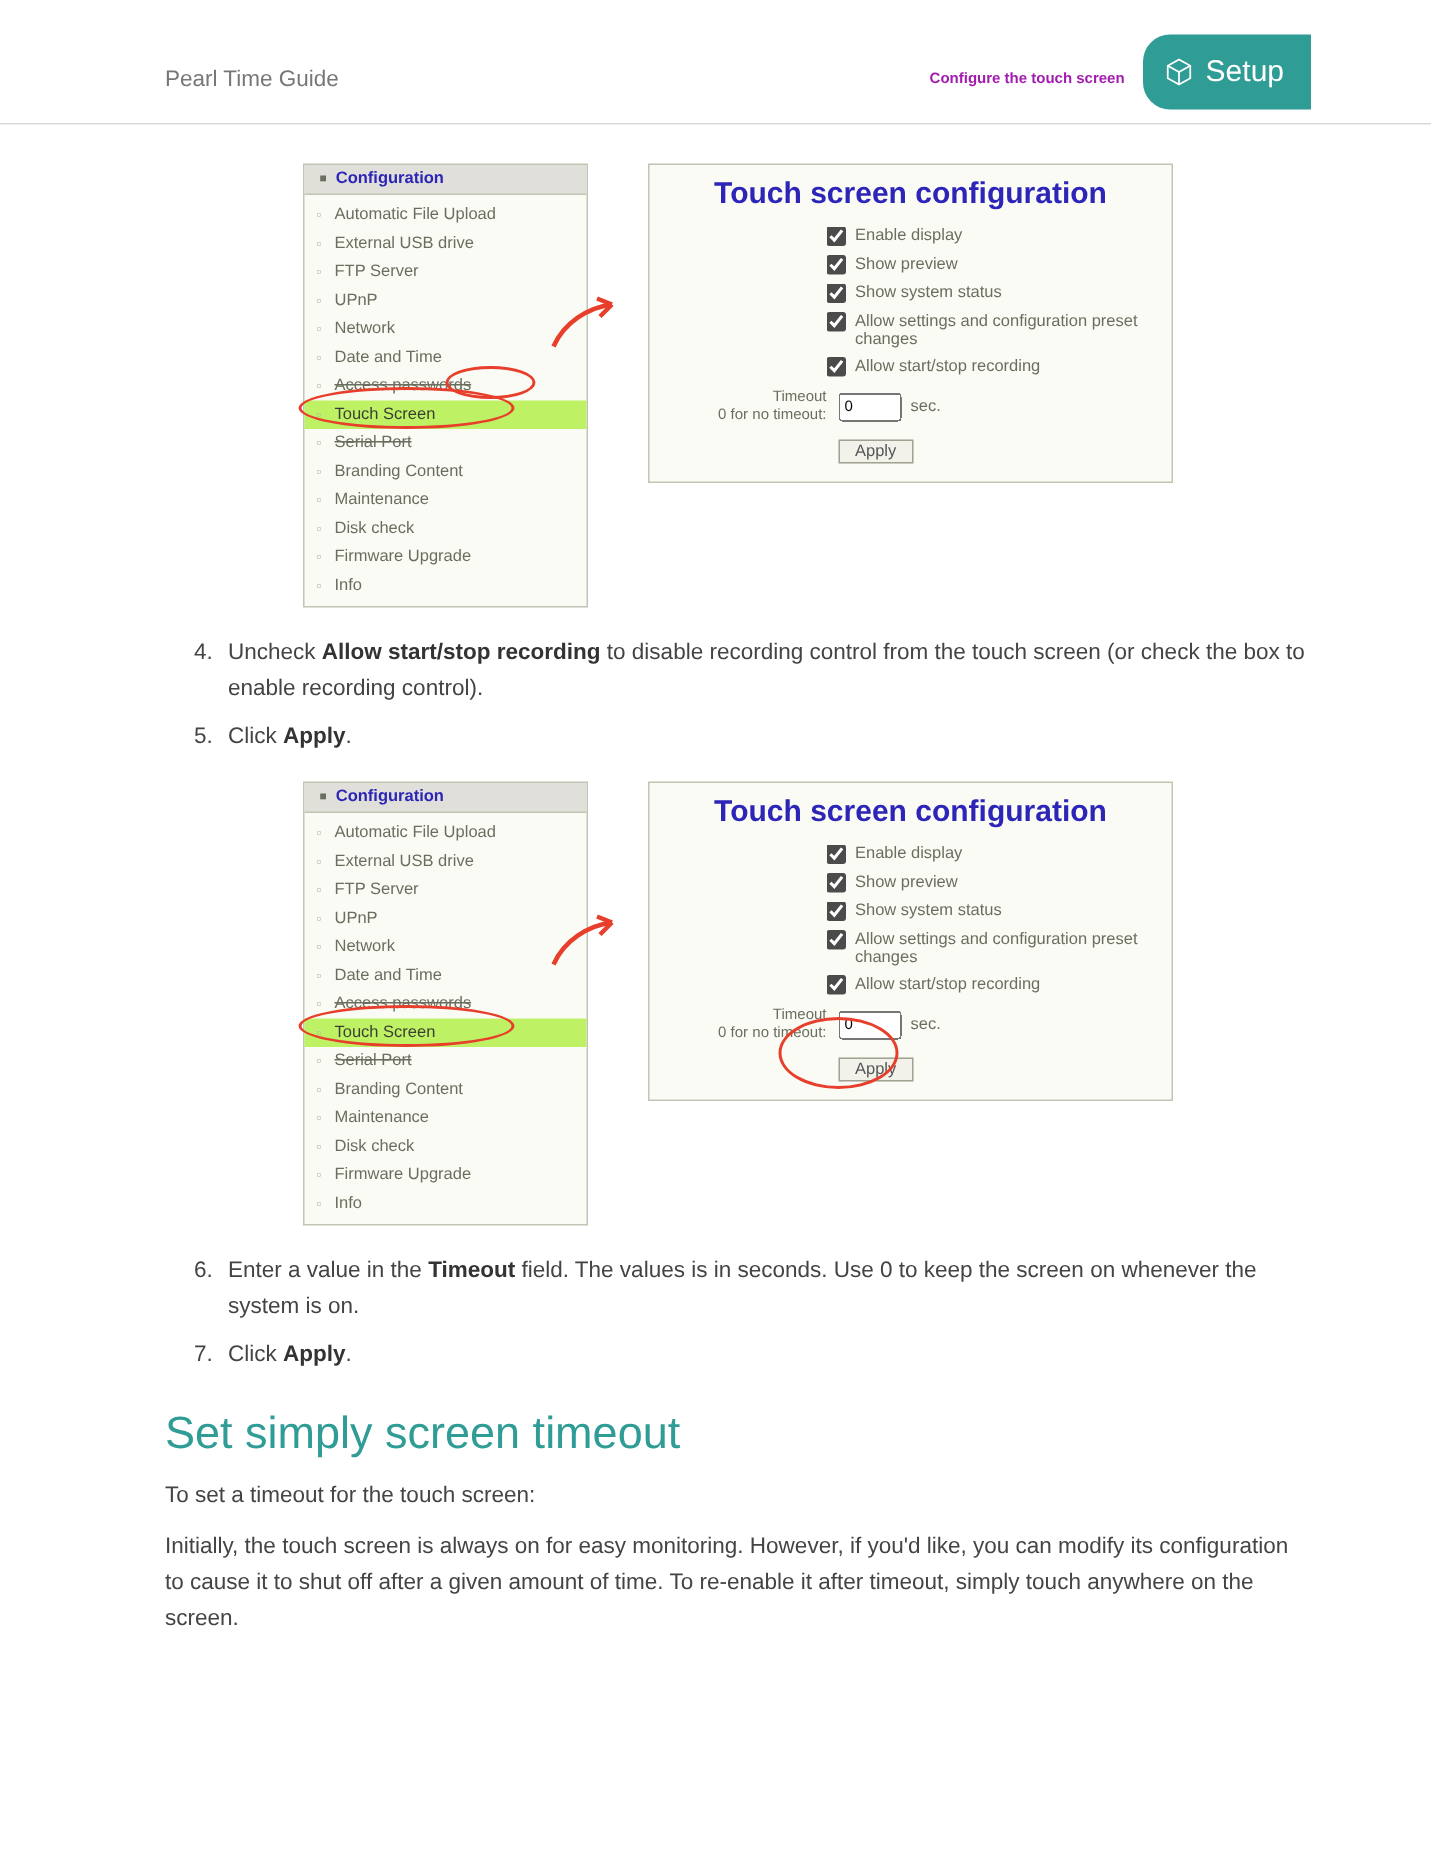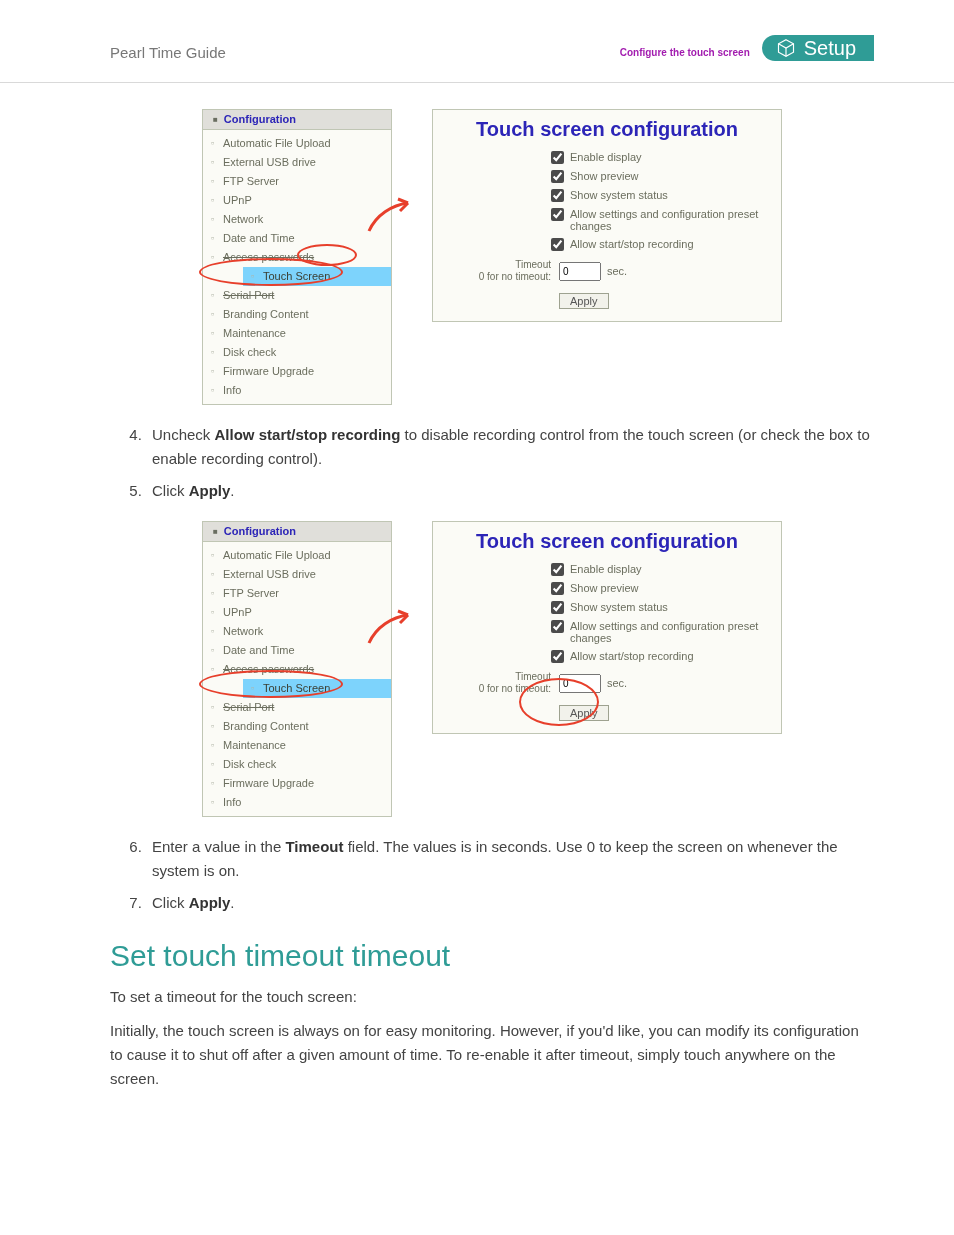--- a/index.html
+++ b/index.html
@@ -34,21 +34,21 @@
     color: #a21caf;
     font-size: 10px;
     font-weight: 700;
     margin-right: 12px;
   }
   .setup-tab {
     background: #2f9c96;
     color: #fff;
     border-top-left-radius: 18px;
     border-bottom-left-radius: 18px;
-    height: 26px;
+    height: 50px;
     padding: 0 18px 0 14px;
     display: flex;
     align-items: center;
     font-size: 20px;
     font-weight: 300;
     position: relative;
     top: -4px;
   }
   .setup-tab svg {
     width: 20px;
@@ -104,23 +104,22 @@
   }
   .sidebar li::before {
     content: "▫";
     position: absolute;
     left: 8px;
     top: 2px;
     color: #b0b4a6;
     font-size: 9px;
   }
   .sidebar li.highlight {
-    background: #7dd3fc;
+    background: #bef264;
     color: #3b3f33;
-    margin-left: 40px;
   }
   .sidebar li .strike {
     text-decoration: line-through;
   }
   .circle-annot {
     position: absolute;
     border: 2.5px solid #e73f2b;
     border-radius: 50%/50%;
     pointer-events: none;
   }
@@ -376,18 +375,18 @@
         <button class="apply-btn">Apply</button>
         <div class="circle-annot" style="left:86px;top:156px;width:76px;height:44px;border-width:2px;"></div>
       </div>
     </div>
 
     <ol class="instr" start="6" id="steps-b">
         <li>Enter a value in the <b>Timeout</b> field. The values is in seconds.  Use 0 to keep the screen on whenever the system is on.</li>
         <li>Click <b>Apply</b>.</li>
       </ol>
 
-    <h1 class="section">Set touch timeout timeout</h1>
+    <h1 class="section">Set simply screen timeout</h1>
     <p class="body">To set a timeout for the touch screen:</p>
     <p class="body">Initially, the touch screen is always on for easy monitoring. However, if you'd like, you can modify its configuration to cause it to shut off after a given amount of time. To re-enable it after timeout, simply touch anywhere on the screen.</p>
   </div>
 
 </div>
 
 </body></html>

